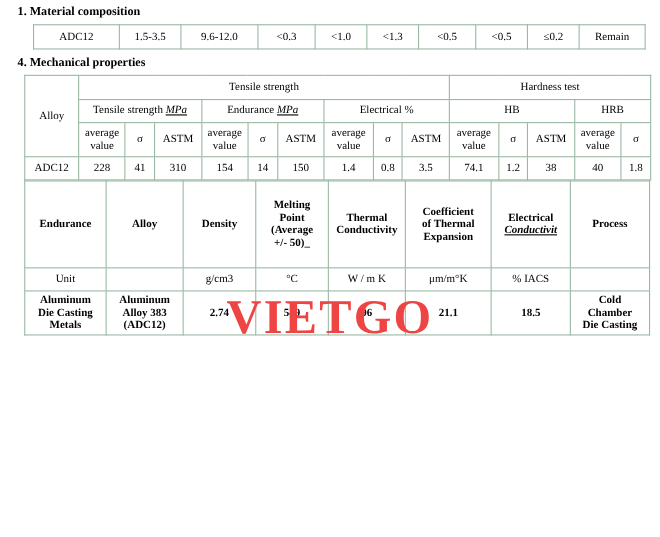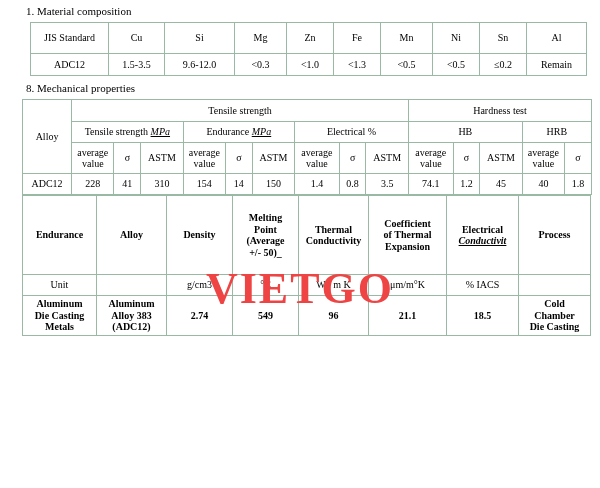--- a/index.html
+++ b/index.html
@@ -18,21 +18,22 @@
   .page {
     position: relative;
     width: 600px;
     height: 488px;
     box-sizing: border-box;
     padding: 0 8px;
   }
   .section-title {
     font-family: "Liberation Serif", serif;
     font-size: 11px;
-    margin: 6px 0 5px 18px;
+    margin: 6px 0 5px 8px;
+    font-weight: bold;
   }
   .sec1-title { margin-top: 5px; }
   table {
     border-collapse: collapse;
     table-layout: fixed;
   }
   td, th {
     border: 1px solid #9ab9a4;
     font-weight: normal;
     text-align: center;
@@ -102,48 +103,36 @@
         <col style="width:70px">
         <col style="width:52px">
       <col style="width:47px">
         <col style="width:47px">
         <col style="width:52px">
         <col style="width:47px">
       <col style="width:47px">
         <col style="width:60px">
     </colgroup>
     <tbody>
-        <tr class="hdr">
-      <td>JIS Standard</td>
-      <td>Cu</td>
-      <td>Si</td>
-      <td>Mg</td>
-      <td>Zn</td>
-      <td>Fe</td>
-      <td>Mn</td>
-      <td>Ni</td>
-      <td>Sn</td>
-      <td>Al</td>
-    </tr>
     <tr>
       <td>ADC12</td>
       <td>1.5-3.5</td>
       <td>9.6-12.0</td>
       <td>&lt;0.3</td>
       <td>&lt;1.0</td>
       <td>&lt;1.3</td>
       <td>&lt;0.5</td>
       <td>&lt;0.5</td>
       <td>≤0.2</td>
       <td>Remain</td>
     </tr>
   </tbody>
     </table>
 
-  <div class="section-title">8.  Mechanical properties</div>
+  <div class="section-title">4.  Mechanical properties</div>
 
   <table id="t2">
     <colgroup>
       <col style="width:44px">
       <col style="width:38px">
         <col style="width:24px">
         <col style="width:38px">
       <col style="width:38px">
         <col style="width:24px">
         <col style="width:38px">
@@ -191,21 +180,21 @@
       <td>41</td>
       <td>310</td>
       <td>154</td>
       <td>14</td>
       <td>150</td>
       <td>1.4</td>
       <td>0.8</td>
       <td>3.5</td>
       <td>74.1</td>
       <td>1.2</td>
-      <td>45</td>
+      <td>38</td>
       <td>40</td>
       <td>1.8</td>
     </tr>
   </tbody>
     </table>
 
 
   <table id="t3">
     <colgroup>
       <col style="width:74px">

